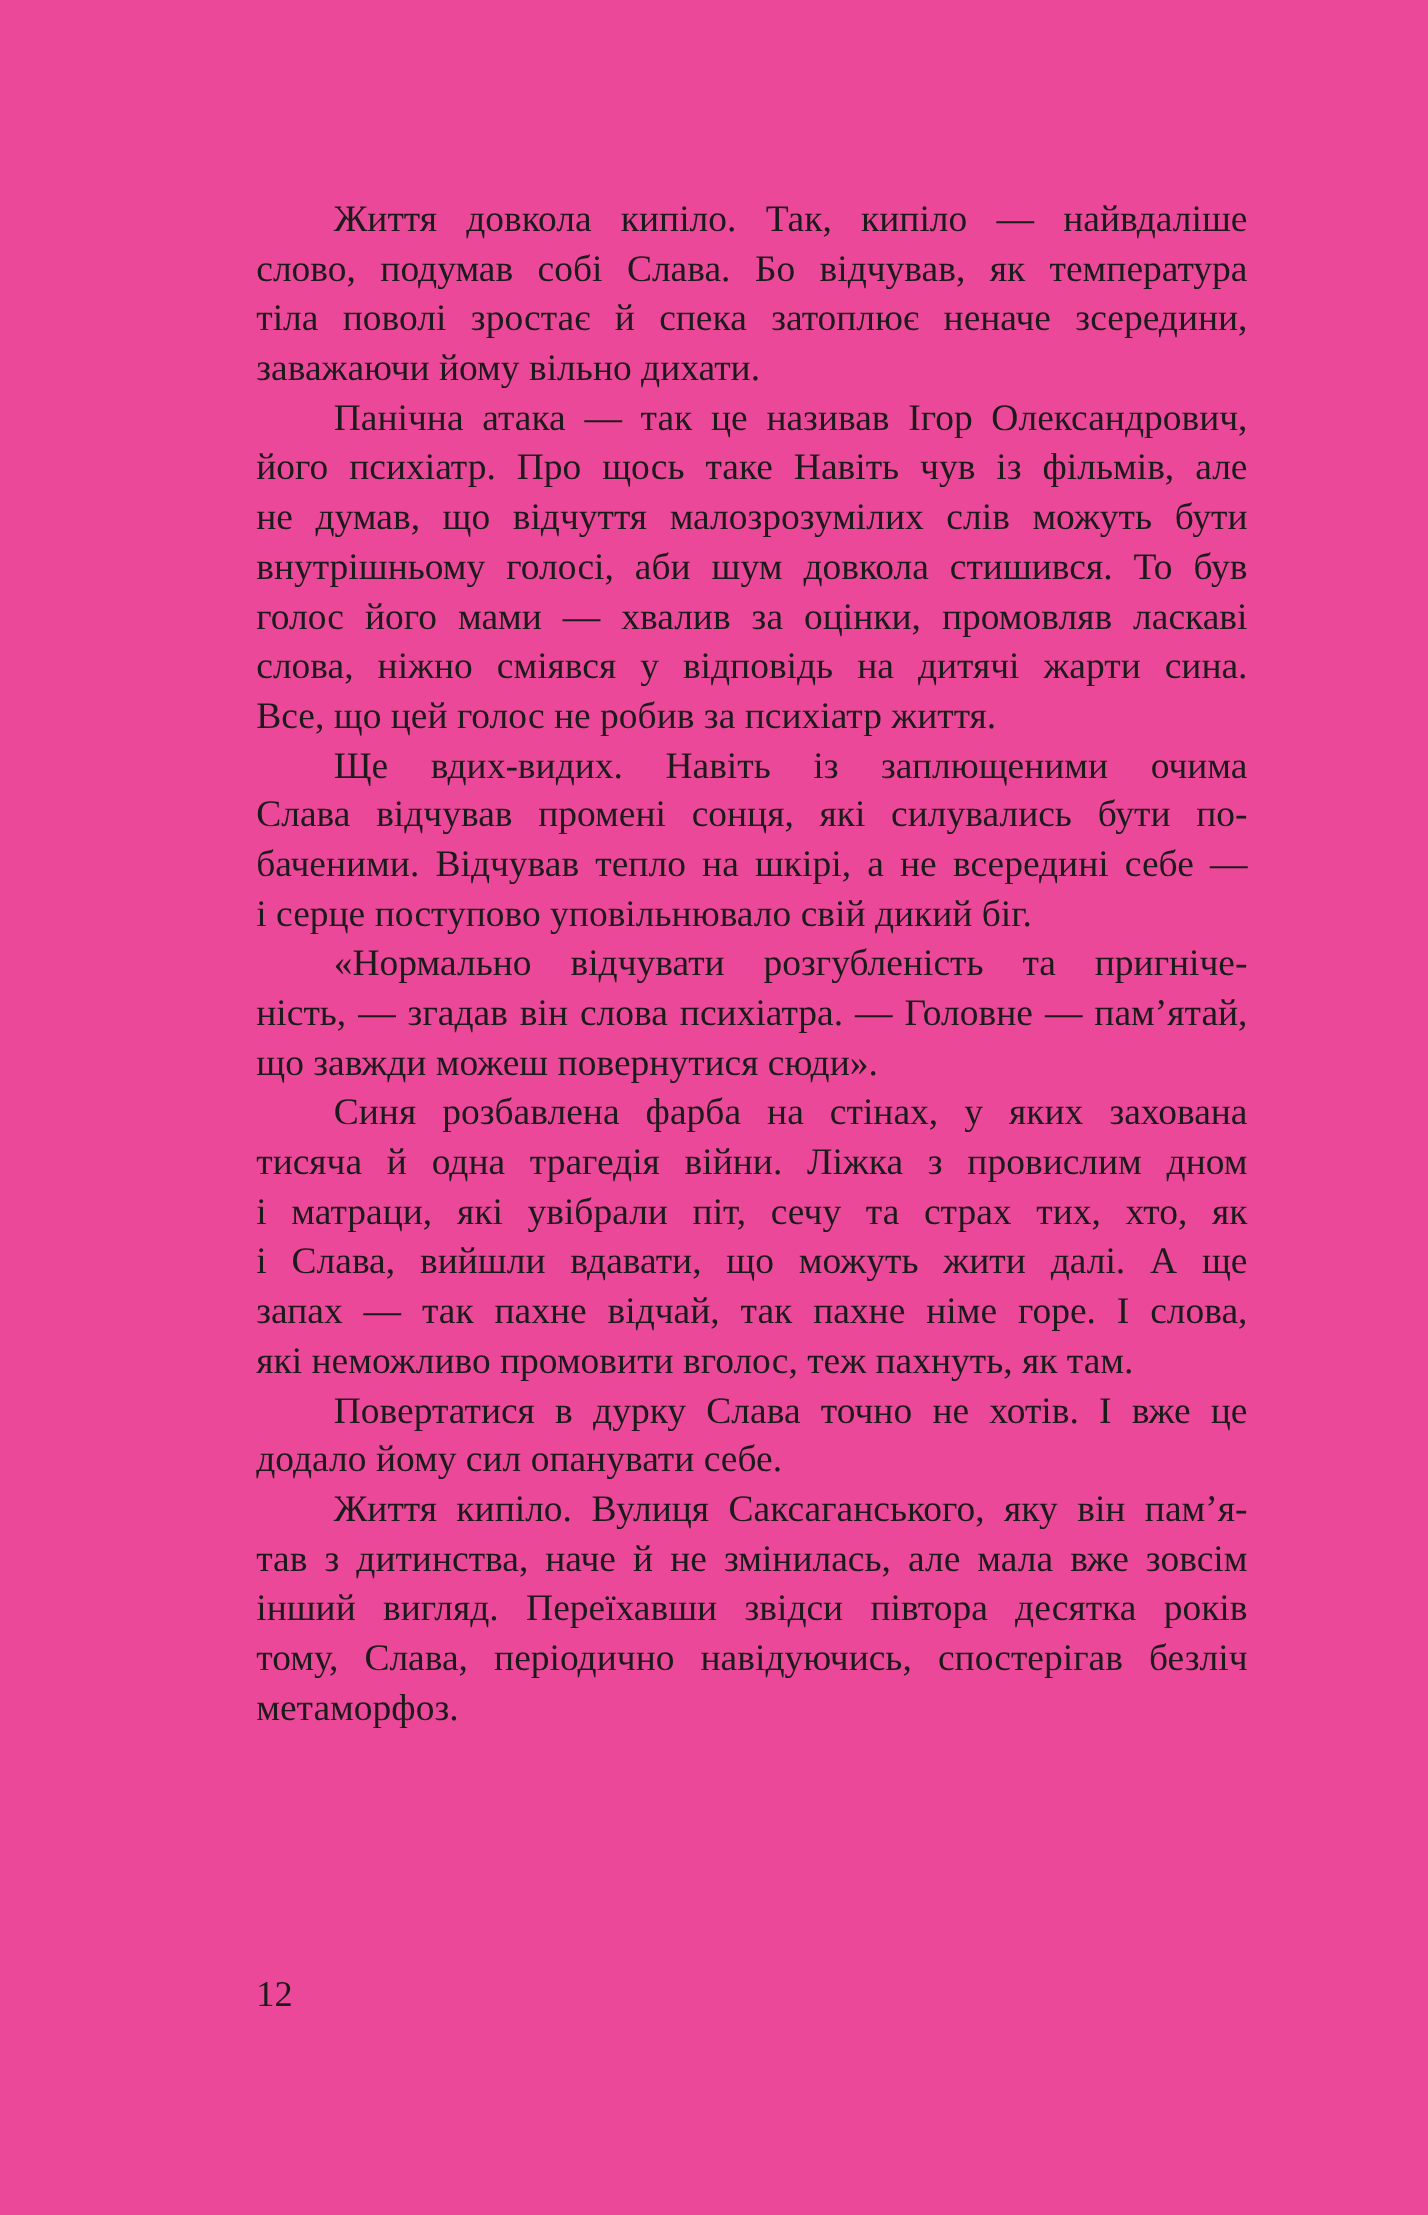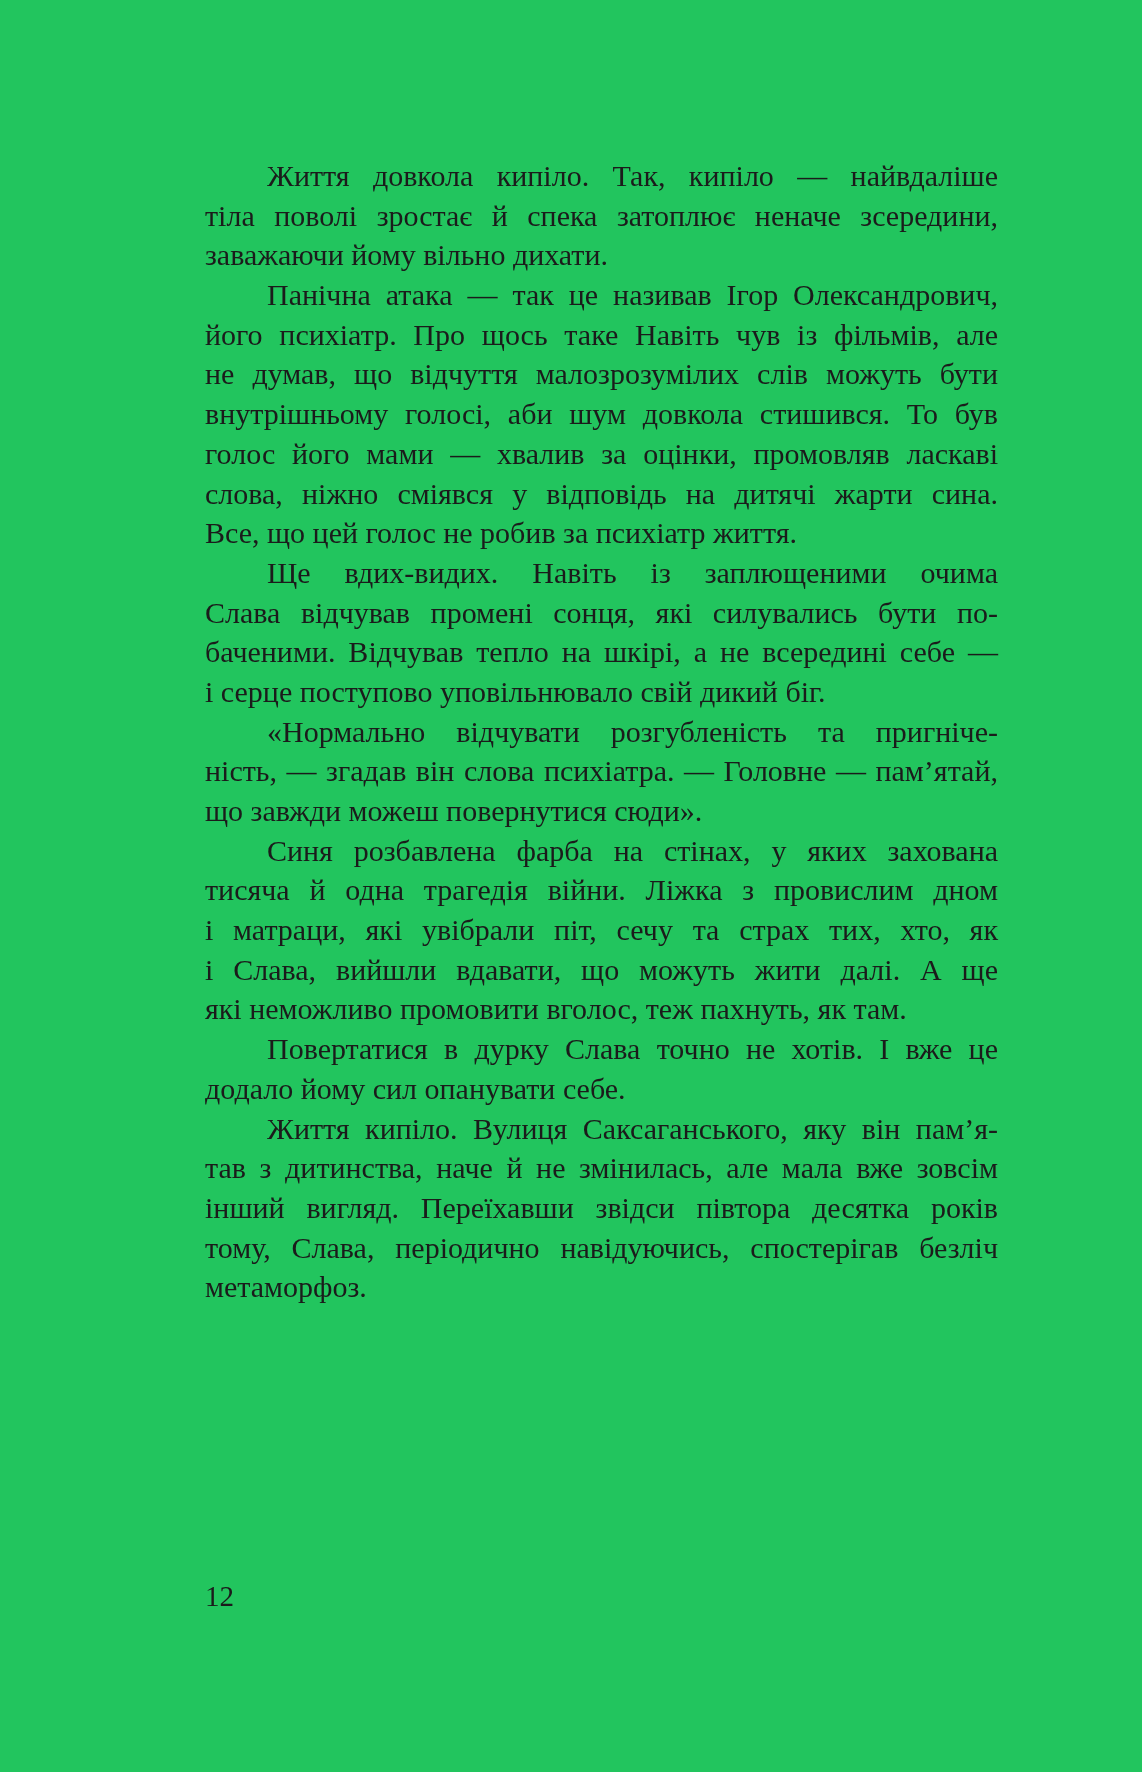--- a/index.html
+++ b/index.html
@@ -4,21 +4,21 @@
 <style>
   html, body {
     margin: 0;
     padding: 0;
     background: #ffffff;
   }
   .page {
     position: relative;
     width: 1142px;
     height: 1772px;
-    background: #22c55e;
+    background: #ec4899;
     overflow: hidden;
     font-family: "Liberation Serif", "DejaVu Serif", serif;
     color: #1b1b1b;
   }
   .text-block {
     position: absolute;
     left: 205px;
     top: 156px;
     width: 793px;
     font-size: 30px;
@@ -52,20 +52,21 @@
     color: #1b1b1b;
   }
 </style>
 </head>
 <body>
 
 <div class="page">
   <div class="text-block">
       <div class="para">
         <div class="line first">Життя довкола кипіло. Так, кипіло — найвдаліше</div>
+        <div class="line">слово, подумав собі Слава. Бо відчував, як температура</div>
         <div class="line">тіла поволі зростає й спека затоплює неначе зсередини,</div>
         <div class="line last">заважаючи йому вільно дихати.</div>
       </div>
       <div class="para">
         <div class="line first">Панічна атака — так це називав Ігор Олександрович,</div>
         <div class="line">його психіатр. Про щось таке Навіть чув із фільмів, але</div>
         <div class="line">не думав, що відчуття малозрозумілих слів можуть бути</div>
       </div>
       <div class="para">
         <div class="line">внутрішньому голосі, аби шум довкола стишився. То був</div>
@@ -82,20 +83,21 @@
       <div class="para">
         <div class="line first">«Нормально відчувати розгубленість та пригніче-</div>
         <div class="line">ність, — згадав він слова психіатра. — Головне — пам’ятай,</div>
         <div class="line last">що завжди можеш повернутися сюди».</div>
       </div>
       <div class="para">
         <div class="line first">Синя розбавлена фарба на стінах, у яких захована</div>
         <div class="line">тисяча й одна трагедія війни. Ліжка з провислим дном</div>
         <div class="line">і матраци, які увібрали піт, сечу та страх тих, хто, як</div>
         <div class="line">і Слава, вийшли вдавати, що можуть жити далі. А ще</div>
+        <div class="line">запах — так пахне відчай, так пахне німе горе. І слова,</div>
         <div class="line last">які неможливо промовити вголос, теж пахнуть, як там.</div>
       </div>
       <div class="para">
         <div class="line first">Повертатися в дурку Слава точно не хотів. І вже це</div>
         <div class="line last">додало йому сил опанувати себе.</div>
       </div>
       <div class="para">
         <div class="line first">Життя кипіло. Вулиця Саксаганського, яку він пам’я-</div>
         <div class="line">тав з дитинства, наче й не змінилась, але мала вже зовсім</div>
         <div class="line">інший вигляд. Переїхавши звідси півтора десятка років</div>

